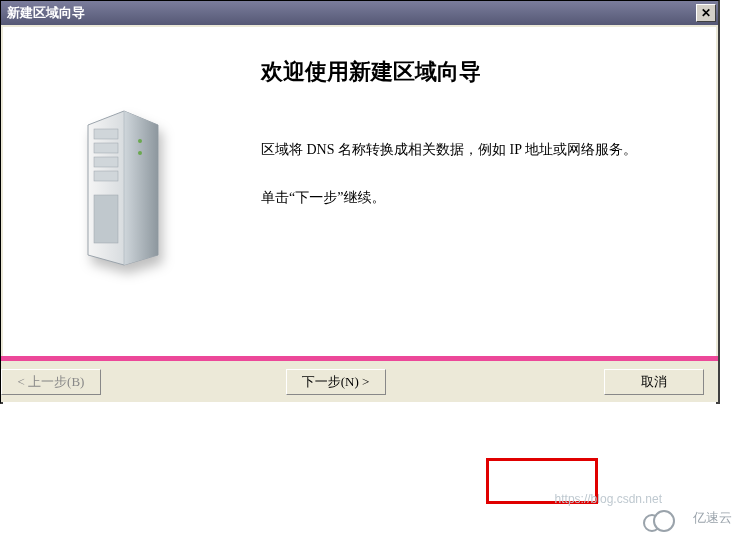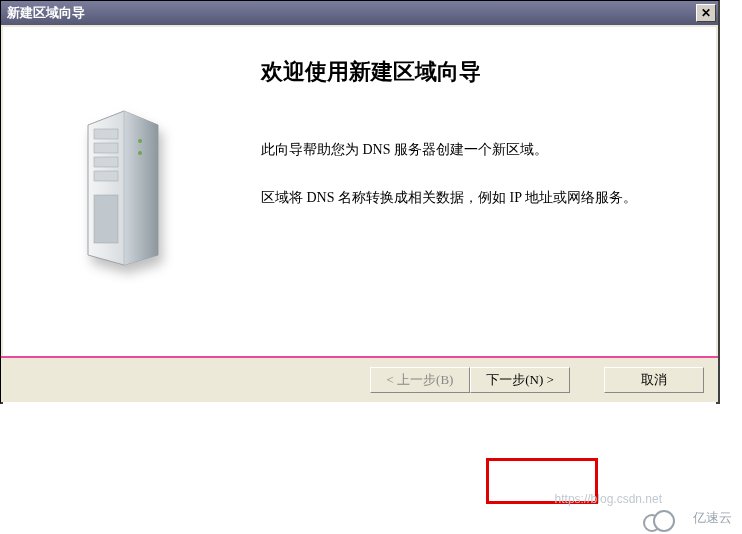--- a/index.html
+++ b/index.html
@@ -82,24 +82,24 @@
       margin-bottom: 26px;
       font-family: SimSun, serif;
     }
     .button-bar {
       position: absolute;
       bottom: 0;
       left: 0;
       right: 0;
       height: 46px;
       background: #ece9d8;
-      border-top: 2px solid #ec4899;
-      display: flex;
-      align-items: center;
-      justify-content: flex-end;
+      border-top: 5px solid #ec4899;
+      display: flex;
+      align-items: center;
+      justify-content: space-between;
       padding-right: 14px;
       gap: 0;
     }
     .wiz-btn {
       height: 26px;
       min-width: 100px;
       padding: 0 8px;
       background: #ece9d8;
       border: 1px solid #888;
       border-top-color: #fff;
@@ -207,22 +207,22 @@
           <rect x="16" y="64" width="24" height="10" fill="#d0d6da" stroke="#9aa3ab" stroke-width="0.5"></rect>
           <rect x="16" y="88" width="24" height="48" fill="#c0c8cd" stroke="#9aa3ab" stroke-width="0.5"></rect>
           <circle cx="62" cy="34" r="2" fill="#6aa84f"></circle>
           <circle cx="62" cy="46" r="2" fill="#6aa84f"></circle>
         </svg>
       </div>
     </div>
 
     <div class="right-pane">
       <h1 class="wizard-title">欢迎使用新建区域向导</h1>
-      <p class="wizard-text">此向导帮助您为 DNS 服务器创建一个新区域。</p>
       <p class="wizard-text">区域将 DNS 名称转换成相关数据，例如 IP 地址或网络服务。</p>
+      <p class="wizard-text">单击“下一步”继续。</p>
     </div>
   </div>
 
   <div class="button-bar">
     <button class="wiz-btn disabled">&lt; 上一步(B)</button>
     <button class="wiz-btn">下一步(N) &gt;</button>
     <button class="wiz-btn cancel">取消</button>
   </div>
 
 </div>

